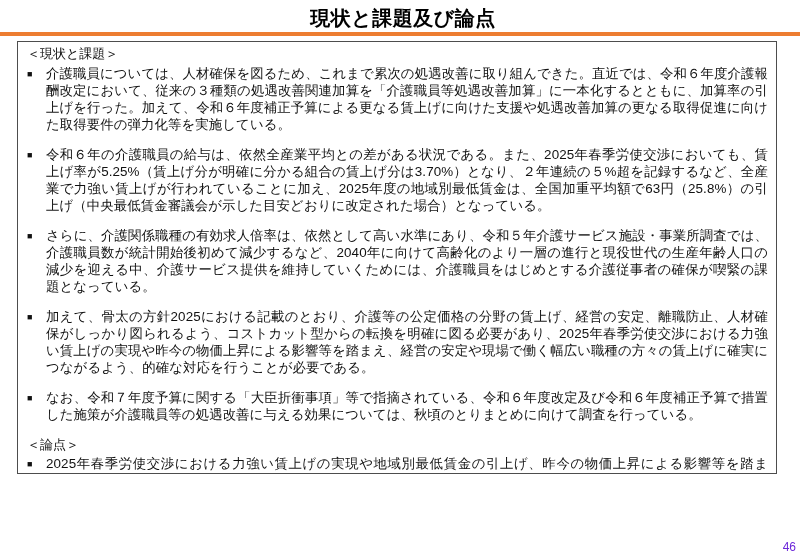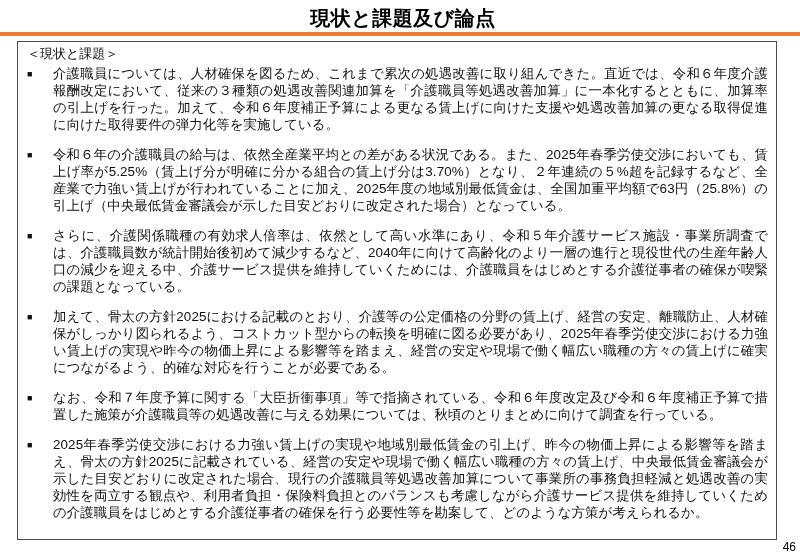--- a/index.html
+++ b/index.html
@@ -32,21 +32,21 @@
     top: 32px;
     width: 800px;
     height: 4px;
     background: #ED7D31; 
   }
   .content-box {
     position: absolute;
     left: 17px;
     top: 41px;
     width: 760px;
-    height: 499px;
+    height: 433px;
     box-sizing: border-box;
     border: 1px solid #4d4d4d;
     padding: 3px 8px 0 9px;
     overflow: hidden;
   }
   .section-label {
     font-size: 13px;
     line-height: 17px;
     white-space: nowrap;
   }
@@ -69,29 +69,28 @@
     padding-top: 1px;
     color: #111111;
   }
   .b-text {
     flex: 1;
     font-size: 13.4px;
     line-height: 17px;
     text-align: justify;
     text-justify: inter-ideograph;
     letter-spacing: 0.1px;
-    margin-left: 7px;
   }
   .page-number {
     position: absolute;
     right: 4px;
     bottom: 0;
     font-size: 12px;
     line-height: 14px;
-    color: #000000;
+    color: #6d28d9;
   }
 </style>
 </head>
 <body>
 
 <div class="slide">
 
   <h1 class="title">現状と課題及び論点</h1>
 
   <div class="accent-rule" style="background: rgb(237, 125, 49);"></div>
@@ -118,20 +117,21 @@
     <div class="bullet">
       <span class="b-marker">■</span>
       <span class="b-text">加えて、骨太の方針2025における記載のとおり、介護等の公定価格の分野の賃上げ、経営の安定、離職防止、人材確保がしっかり図られるよう、コストカット型からの転換を明確に図る必要があり、2025年春季労使交渉における力強い賃上げの実現や昨今の物価上昇による影響等を踏まえ、経営の安定や現場で働く幅広い職種の方々の賃上げに確実につながるよう、的確な対応を行うことが必要である。</span>
     </div>
 
     <div class="bullet">
       <span class="b-marker">■</span>
       <span class="b-text">なお、令和７年度予算に関する「大臣折衝事項」等で指摘されている、令和６年度改定及び令和６年度補正予算で措置した施策が介護職員等の処遇改善に与える効果については、秋頃のとりまとめに向けて調査を行っている。</span>
     </div>
 
+    <div class="section-label">＜論点＞</div>
 
     <div class="bullet last">
       <span class="b-marker">■</span>
       <span class="b-text">2025年春季労使交渉における力強い賃上げの実現や地域別最低賃金の引上げ、昨今の物価上昇による影響等を踏まえ、骨太の方針2025に記載されている、経営の安定や現場で働く幅広い職種の方々の賃上げ、中央最低賃金審議会が示した目安どおりに改定された場合、現行の介護職員等処遇改善加算について事業所の事務負担軽減と処遇改善の実効性を両立する観点や、利用者負担・保険料負担とのバランスも考慮しながら介護サービス提供を維持していくための介護職員をはじめとする介護従事者の確保を行う必要性等を勘案して、どのような方策が考えられるか。</span>
     </div>
 
   </div>
 
   <div class="page-number">46</div>
 

